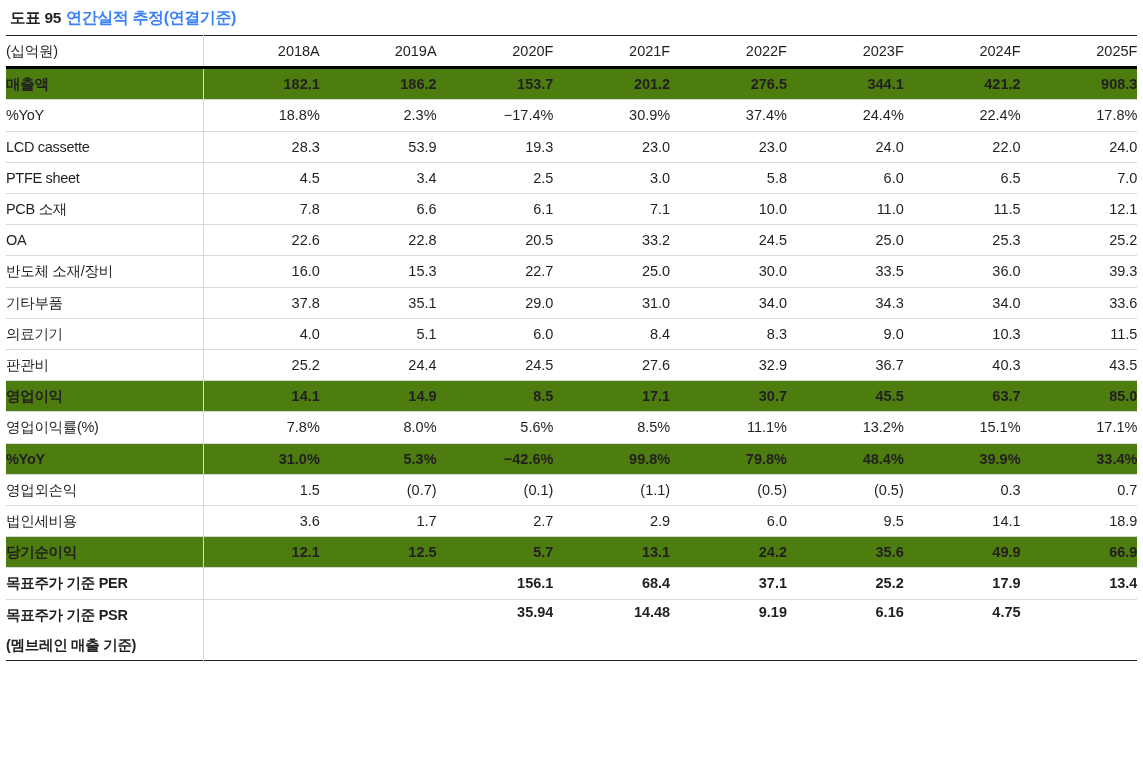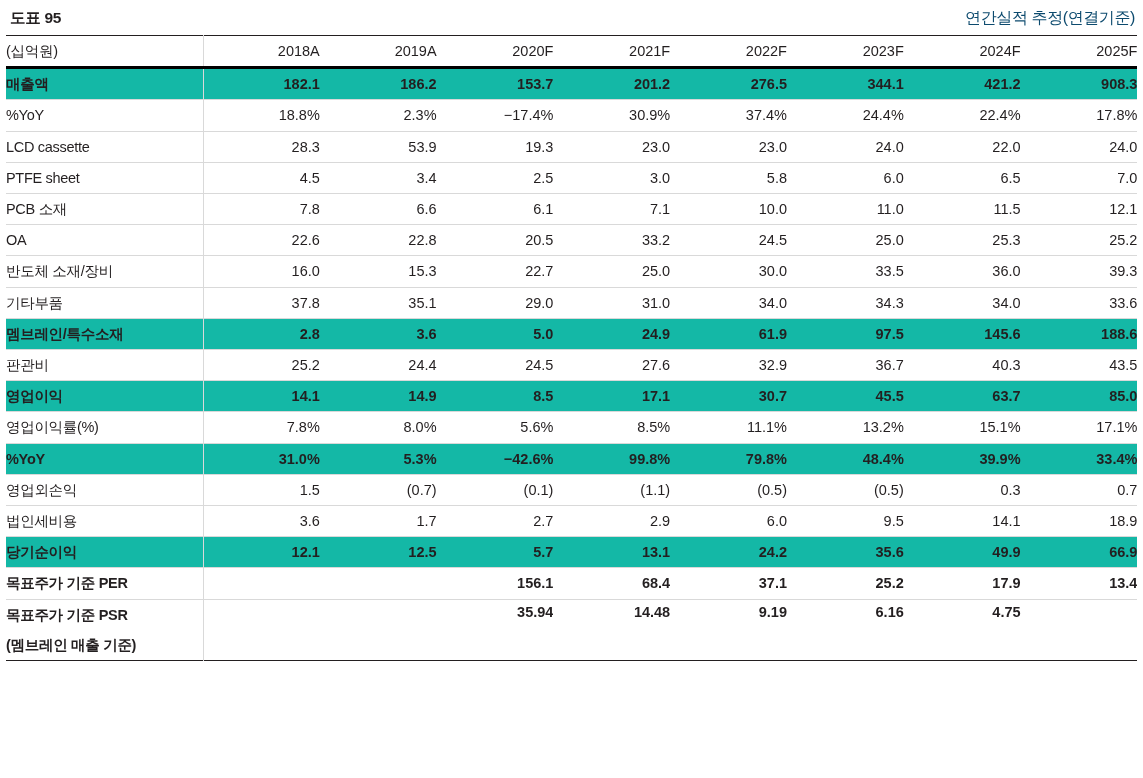--- a/index.html
+++ b/index.html
@@ -20,33 +20,32 @@
     height: 778px;
     box-sizing: border-box;
     padding: 8px 6px 0 6px;
   }
   
   .title-row {
     display: flex;
     align-items: baseline;
     gap: 5px;
     padding: 0 2px 6px 4px;
-    justify-content: space-between;
   }
   .title-label {
     font-size: 15.5px;
     font-weight: bold;
     color: #231f20;
     letter-spacing: -0.3px;
     white-space: nowrap;
   }
   .title-text {
     font-size: 16px;
-    font-weight: normal;
-    color: #0c4a6e;
+    font-weight: bold;
+    color: #3b82f6;
     letter-spacing: -0.4px;
     white-space: nowrap;
   }
   
   table.fin {
     width: 1131px;
     border-collapse: collapse;
     table-layout: fixed;
     font-size: 14.5px;
   }
@@ -77,21 +76,21 @@
   }
   thead th {
     font-weight: normal;
     font-size: 14.5px;
     height: 29px;
     line-height: 29px;
   }
   
   tbody tr.r { border-bottom: 1px solid #d9d9d9; }
   tbody tr.hl {
-    background: #14b8a6;
+    background: #4d7c0f;
     font-weight: bold;
   }
   tbody tr.hl td { font-weight: bold; }
   tbody tr.last { border-bottom: 1.2px solid #231f20; }
 
   td.indent { padding-left: 28px; }
   td.two-line {
     line-height: 17px;
     padding-top: 4px;
     padding-bottom: 4px;
@@ -231,32 +230,32 @@
         <td class="num">35.1</td>
         <td class="num">29.0</td>
         <td class="num">31.0</td>
         <td class="num">34.0</td>
         <td class="num">34.3</td>
         <td class="num">34.0</td>
         <td class="num">33.6</td>
       </tr>
 
 
-
-      <tr class="r hl">
-        <td class="lab">멤브레인/특수소재</td>
-        <td class="num">2.8</td>
-        <td class="num">3.6</td>
-        <td class="num">5.0</td>
-        <td class="num">24.9</td>
-        <td class="num">61.9</td>
-        <td class="num">97.5</td>
-        <td class="num">145.6</td>
-        <td class="num">188.6</td>
-      </tr>
+      <tr class="r">
+        <td class="lab">의료기기</td>
+        <td class="num">4.0</td>
+        <td class="num">5.1</td>
+        <td class="num">6.0</td>
+        <td class="num">8.4</td>
+        <td class="num">8.3</td>
+        <td class="num">9.0</td>
+        <td class="num">10.3</td>
+        <td class="num">11.5</td>
+      </tr>
+
 
 
 
       <tr class="r">
         <td class="lab">판관비</td>
         <td class="num">25.2</td>
         <td class="num">24.4</td>
         <td class="num">24.5</td>
         <td class="num">27.6</td>
         <td class="num">32.9</td>

